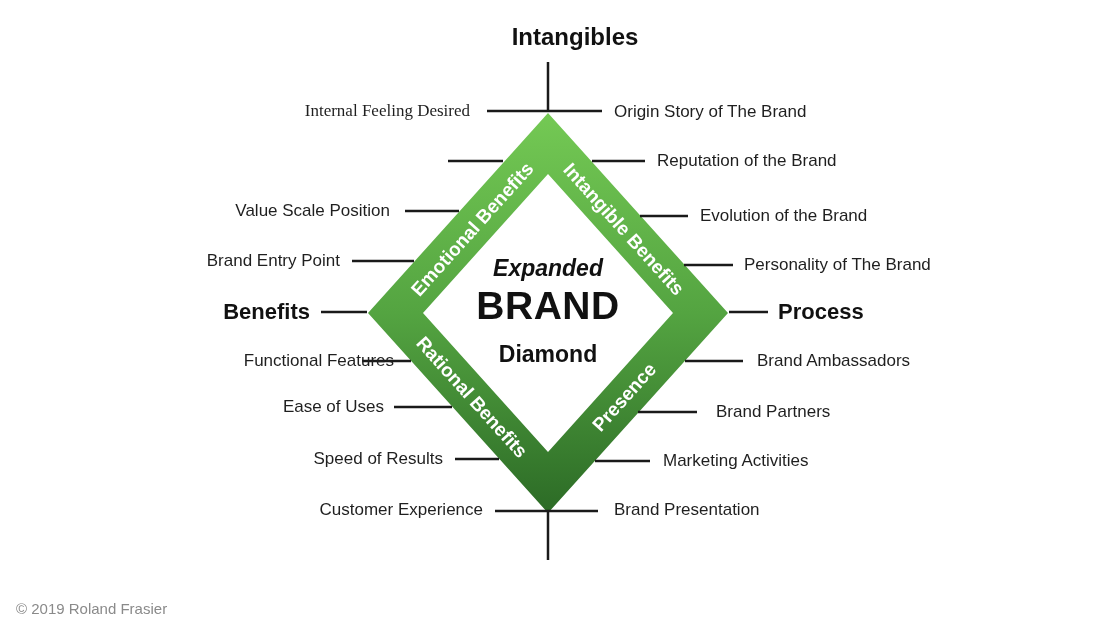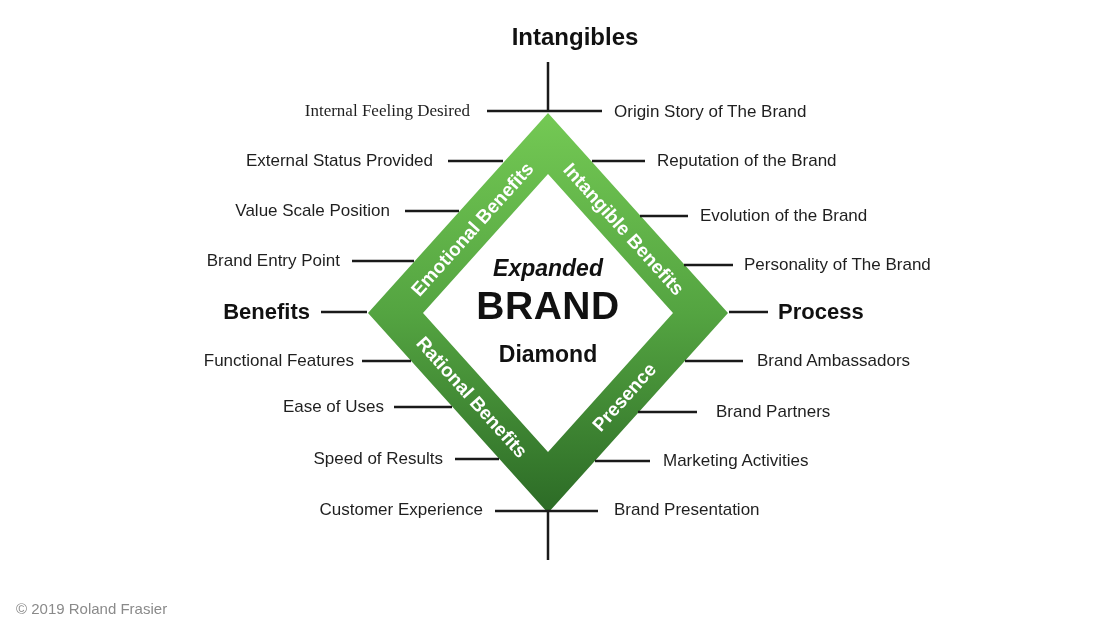--- a/index.html
+++ b/index.html
@@ -108,24 +108,23 @@
     <div class="center-line1">Expanded</div>
     <div class="center-line2">BRAND</div>
     <div class="center-line3">Diamond</div>
   </div>
 
   <div class="pole pole-top" style="left:575px; top:37px;">Intangibles</div>
   <div class="pole pole-left" style="right:800px; top:312px;">Benefits</div>
   <div class="pole pole-right" style="left:778px; top:312px;">Process</div>
 
   <div class="lbl" style="right:640px; top:111px;font-family:Liberation Serif, serif;">Internal Feeling Desired</div>
-  <div class="lbl" style="right:677px; top:161px;">External Status Provided</div>
   <div class="lbl" style="right:720px; top:211px;">Value Scale Position</div>
   <div class="lbl" style="right:770px; top:261px;">Brand Entry Point</div>
-  <div class="lbl" style="right:756px; top:361px;">Functional Features</div>
+  <div class="lbl" style="right:716px; top:361px;">Functional Features</div>
   <div class="lbl" style="right:726px; top:407px;">Ease of Uses</div>
   <div class="lbl" style="right:667px; top:459px;">Speed of Results</div>
   <div class="lbl" style="right:627px; top:510px;">Customer Experience</div>
 
   <div class="lbl" style="left:614px; top:112px;">Origin Story of The Brand</div>
   <div class="lbl" style="left:657px; top:161px;">Reputation of the Brand</div>
   <div class="lbl" style="left:700px; top:216px;">Evolution of the Brand</div>
   <div class="lbl" style="left:744px; top:265px;">Personality of The Brand</div>
   <div class="lbl" style="left:757px; top:361px;">Brand Ambassadors</div>
   <div class="lbl" style="left:716px; top:412px;">Brand Partners</div>

